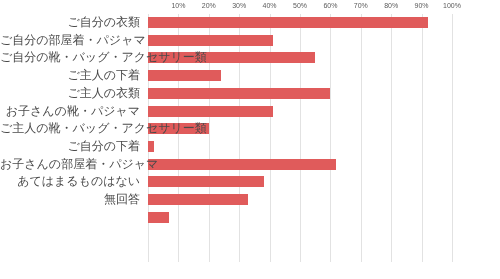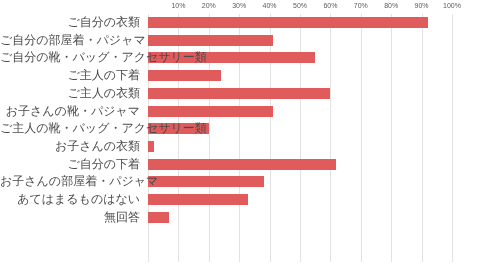--- a/index.html
+++ b/index.html
@@ -181,20 +181,19 @@
   </div>
 
   <div class="labels">
       <div class="row-label">ご自分の衣類</div>
       <div class="row-label">ご自分の部屋着・パジャマ</div>
       <div class="row-label">ご自分の靴・バッグ・アクセサリー類</div>
       <div class="row-label">ご主人の下着</div>
       <div class="row-label">ご主人の衣類</div>
       <div class="row-label">お子さんの靴・パジャマ</div>
       <div class="row-label">ご主人の靴・バッグ・アクセサリー類</div>
-      <div class="row-label">お子さんの衣類</div>
       <div class="row-label">ご自分の下着</div>
       <div class="row-label">お子さんの部屋着・パジャマ</div>
       <div class="row-label">あてはまるものはない</div>
       <div class="row-label">無回答</div>
     </div>
 
 </div>
 
 </body></html>

